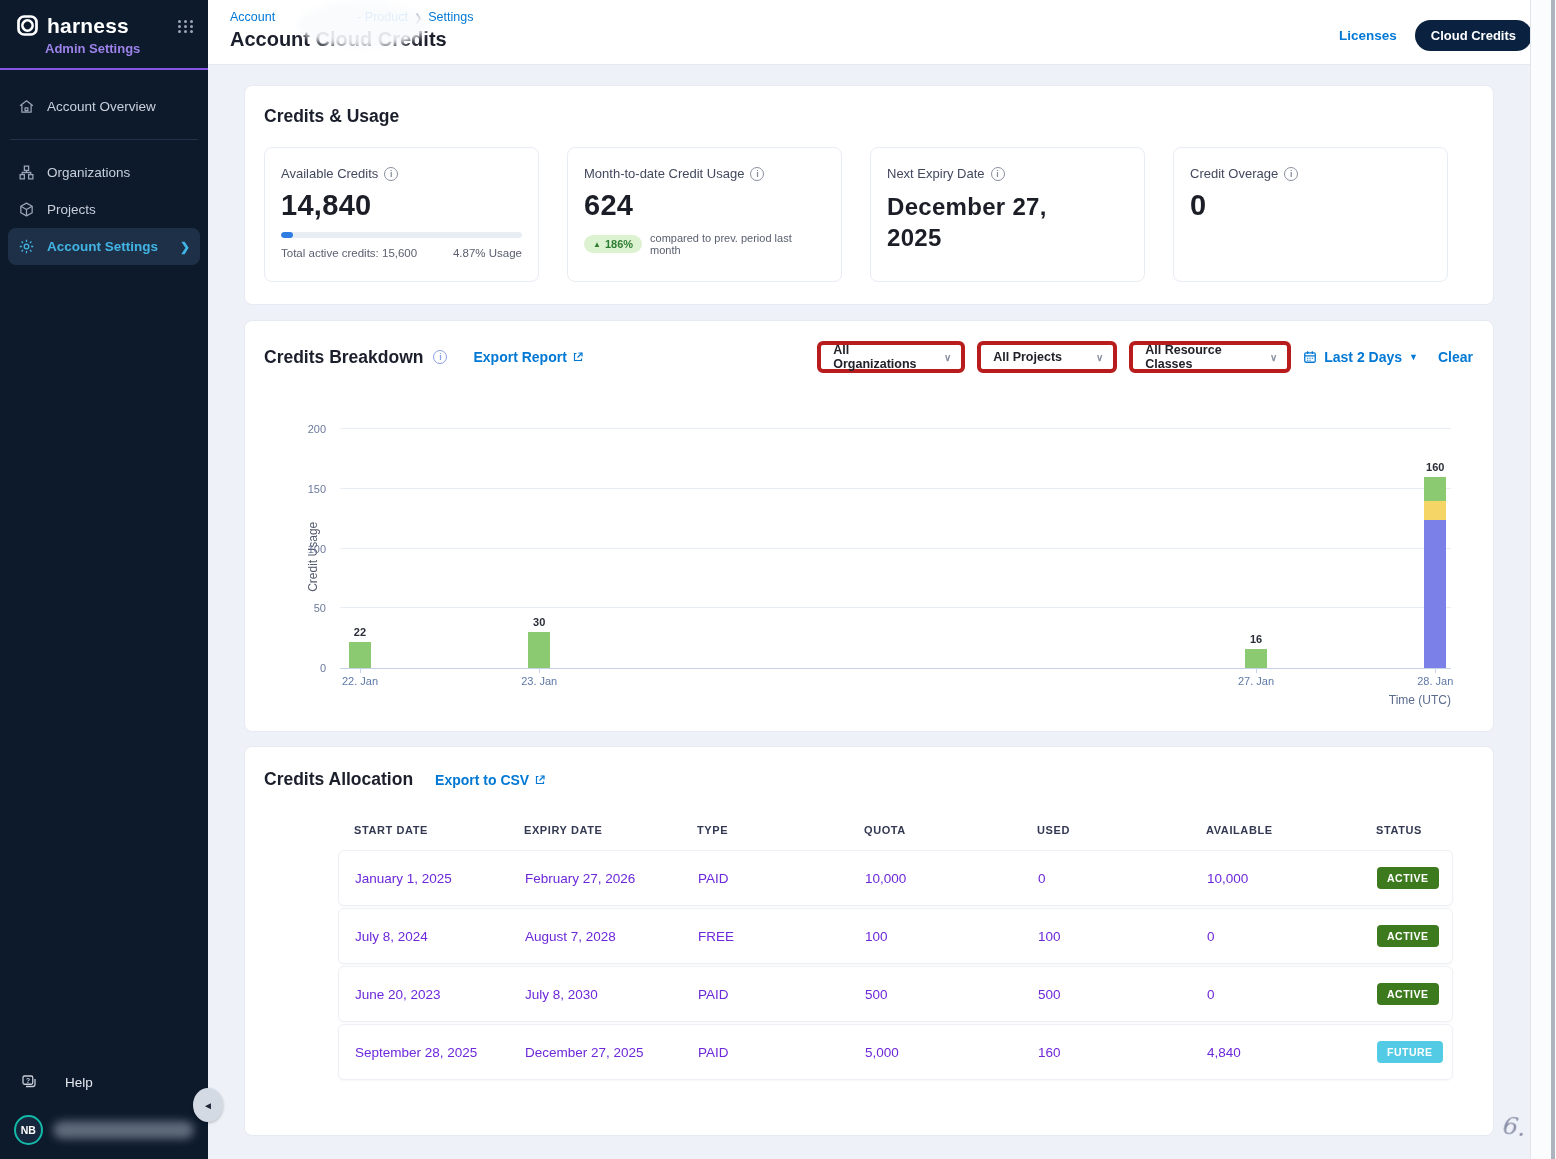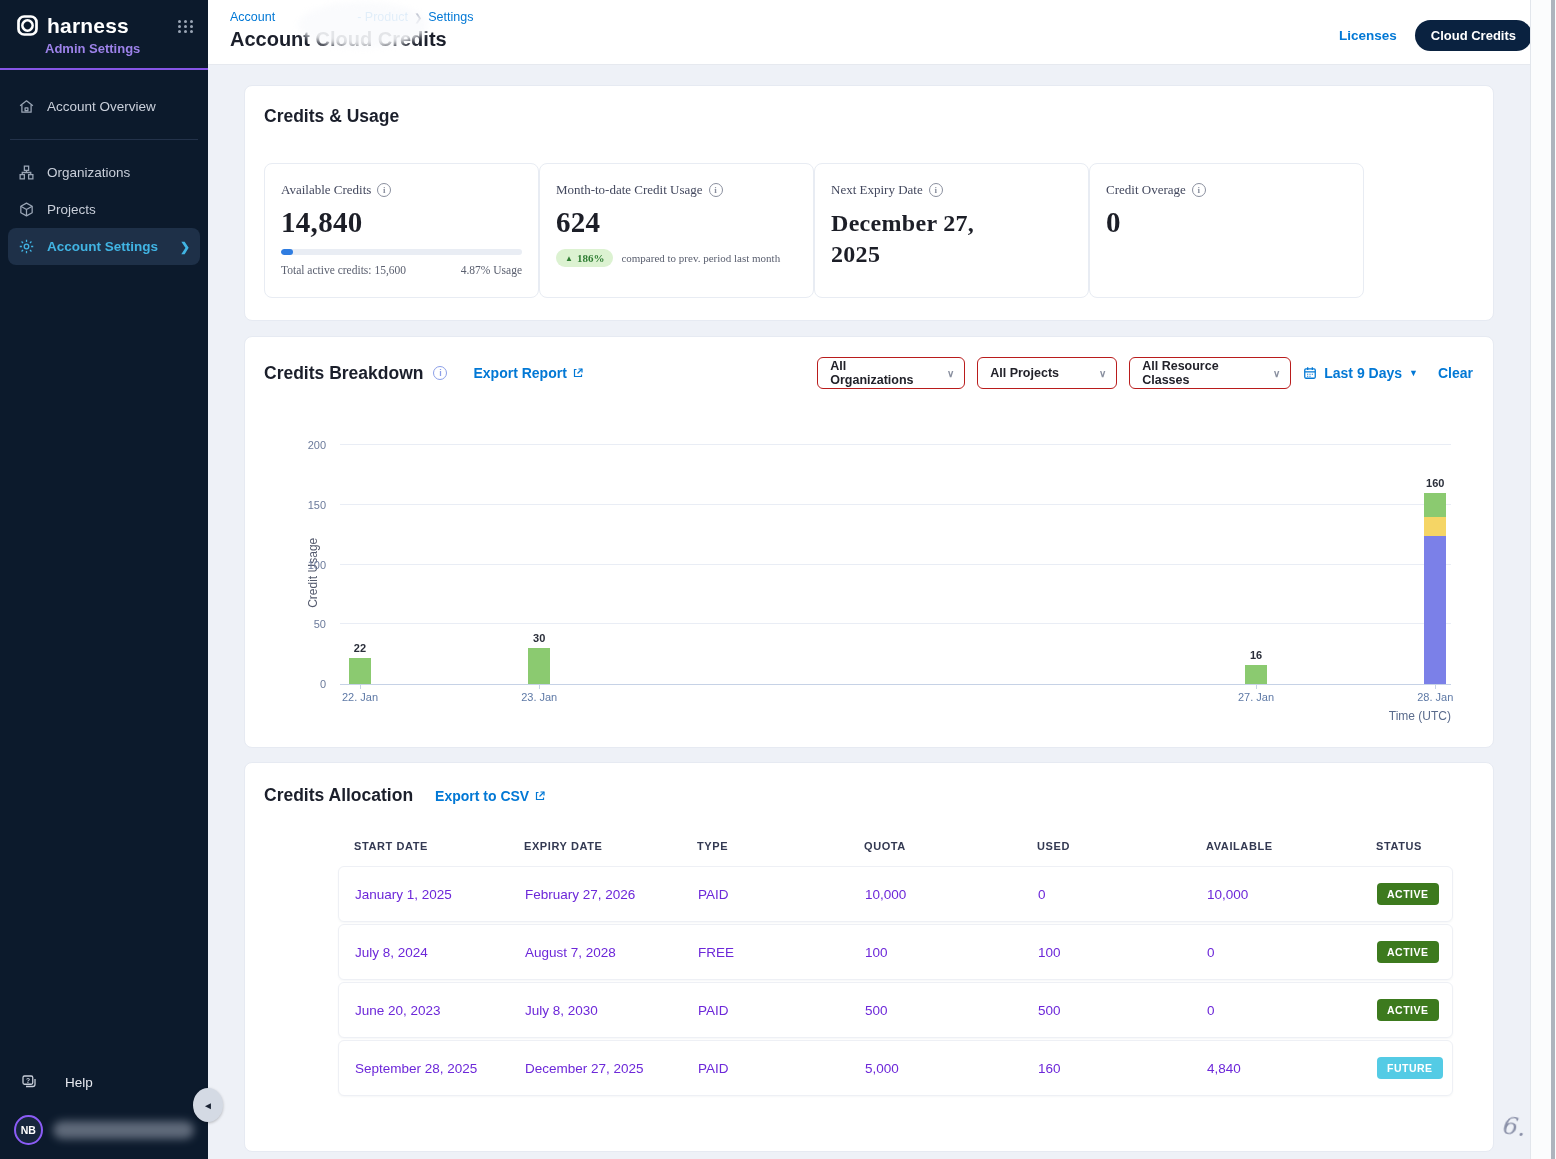--- a/index.html
+++ b/index.html
@@ -18,21 +18,21 @@
   .nav { padding:18px 8px 0 8px; }
   .nav-item { display:flex; align-items:center; gap:12px; color:#C9CFDA; font-size:13.5px;
     padding:10px 10px; border-radius:8px; cursor:pointer; }
   .nav-item svg { flex:0 0 auto; }
   .nav-item.active { background:#1E3048; color:#41B4E3; font-weight:bold; }
   .nav-item.active .chev { margin-left:auto; color:#41B4E3; font-size:12px; }
   .nav-divider { height:1px; background:#23324A; margin:14px 2px; }
   .sidebar-bottom { position:absolute; left:0; bottom:0; width:100%; padding:0 14px 14px 14px; }
   .help-row { display:flex; align-items:center; gap:27px; color:#E8EAF0; font-size:13.5px; padding:8px 6px; cursor:pointer; }
   .avatar-row { display:flex; align-items:center; gap:10px; margin-top:16px; }
-  .avatar { width:30px; height:30px; border-radius:50%; border:2px solid #8b5cf6; color:#fff;
+  .avatar { width:30px; height:30px; border-radius:50%; border:2px solid #14b8a6; color:#fff;
     font-size:10.5px; font-weight:bold; display:flex; align-items:center; justify-content:center; background:#16263C; }
   .name-blur { width:150px; height:18px; border-radius:9px; background:#6E7888; filter:blur(4px); opacity:.85; }
   .collapse-tab { position:fixed; left:193px; top:1088px; width:30px; height:34px; border-radius:50%;
     background:#D4DAE4; z-index:25; display:flex; align-items:center; justify-content:center;
     color:#1b2434; font-size:10px; cursor:pointer; box-shadow:0 1px 3px rgba(0,0,0,.25); }
 
   
   .main { margin-left:208px; height:100%; position:relative; }
   .topbar { background:#fff; height:65px; border-bottom:1px solid #E6E9EF; padding:10px 24px 0 22px;
     display:flex; align-items:flex-start; justify-content:space-between; position:relative; }
@@ -46,21 +46,21 @@
   .licenses { color:#0278D5; font-size:13.5px; font-weight:bold; cursor:pointer; }
   .cc-pill { background:#0A2240; color:#fff; font-size:13px; font-weight:bold; border:none;
     border-radius:16px; padding:8px 16px; cursor:pointer; }
 
   .content { padding:20px 62px 0 36px; }
   .card { background:#fff; border:1px solid #E6EAF2; border-radius:8px; }
   .section-title { font-size:17.5px; font-weight:bold; color:#1B1F2B; }
 
   
   .usage-card { padding:20px 20px 22px 19px; }
-  .stat-row { display:flex; margin-top:36px;font-family:Liberation Serif, serif; }
+  .stat-row { display:flex; gap:28px; margin-top:20px; }
   .stat-card { width:275px; height:135px; border:1px solid #E8ECF3; border-radius:8px; padding:18px 16px; background:#fff; }
   .stat-label { display:flex; align-items:center; gap:6px; font-size:13px; color:#43485E; }
   .info { width:14px; height:14px; border:1px solid #8A8F9E; color:#8A8F9E; border-radius:50%;
     font-size:9px; display:inline-flex; align-items:center; justify-content:center; font-weight:bold; cursor:pointer; flex:0 0 auto; }
   .stat-value { font-size:29px; font-weight:bold; color:#1C1E27; margin-top:8px; letter-spacing:.3px; }
   .stat-value.date { font-size:24px; line-height:1.3; margin-top:10px; }
   .progress { height:6px; border-radius:3px; background:#E9EDF4; margin-top:10px; overflow:hidden; }
   .progress > i { display:block; height:100%; background:#2F7DE1; border-radius:3px; }
   .stat-foot { display:flex; justify-content:space-between; font-size:11.5px; color:#5B6070; margin-top:9px; }
   .delta-row { display:flex; align-items:center; gap:8px; margin-top:10px; }
@@ -68,21 +68,21 @@
     border-radius:10px; padding:3px 9px; display:inline-flex; align-items:center; gap:4px; }
   .delta-badge .tri { font-size:8px; }
   .delta-note { font-size:11px; color:#5B6070; }
 
   
   .breakdown-card { margin-top:15px; padding:20px 20px 24px 19px; }
   .bd-head { display:flex; align-items:center; }
   .bd-title-group { display:flex; align-items:center; gap:10px; }
   .link { color:#0278D5; font-weight:bold; font-size:14px; cursor:pointer; display:inline-flex; align-items:center; gap:5px; }
   .bd-filters { margin-left:auto; display:flex; align-items:center; gap:12px; }
-  .select { height:32px; background:#fff; border:1px solid #b91c1c; border-radius:6px; padding:0 10px 0 12px;
+  .select { height:32px; background:#fff; border:4px solid #b91c1c; border-radius:6px; padding:0 10px 0 12px;
     display:flex; align-items:center; gap:14px; font-size:12.5px; font-weight:bold; color:#22222A; cursor:pointer; }
   .select .chev { color:#8A90A0; font-size:10px; }
   .daterange { display:flex; align-items:center; gap:7px; color:#0278D5; font-weight:bold; font-size:14px; cursor:pointer; }
   .caret { font-size:9px; }
   .clear-link { color:#0278D5; font-weight:bold; font-size:14px; cursor:pointer; margin-left:8px; }
 
   .chart-wrap { position:relative; margin:56px 22px 0 76px; }
   .plot { position:relative; height:240px; border-bottom:1px solid #C6D2E6; }
   .gridline { position:absolute; left:0; right:0; height:1px; background:#E9EDF5; }
   .ytick { position:absolute; left:-14px; transform:translate(-100%,50%); font-size:11px; color:#6B7A9B; }
@@ -308,21 +308,21 @@
           <div class="select" style="width:162px;">
             <span style="flex:1;">All Resource Classes</span>
               <span class="chev">∨</span>
           </div>
           <div class="daterange">
             <svg width="14" height="14" viewBox="0 0 24 24" fill="none" stroke="#0278D5" stroke-width="2.2">
               <rect x="3" y="5" width="18" height="16" rx="2"></rect>
                 <path d="M8 2v5 M16 2v5 M3 10h18"></path>
               <path d="M7 14h2 M11 14h2 M15 14h2 M7 17.5h2 M11 17.5h2" stroke-width="1.8"></path>
             </svg>
-            <span>Last 9 Days</span>
+            <span>Last 2 Days</span>
             <span class="caret">▼</span>
           </div>
           <span class="clear-link">Clear</span>
         </div>
       </div>
 
       <div class="chart-wrap">
         <div class="y-title">Credit Usage</div>
         <div class="plot">
             <div class="ytick" style="bottom: 0%;">0</div>

